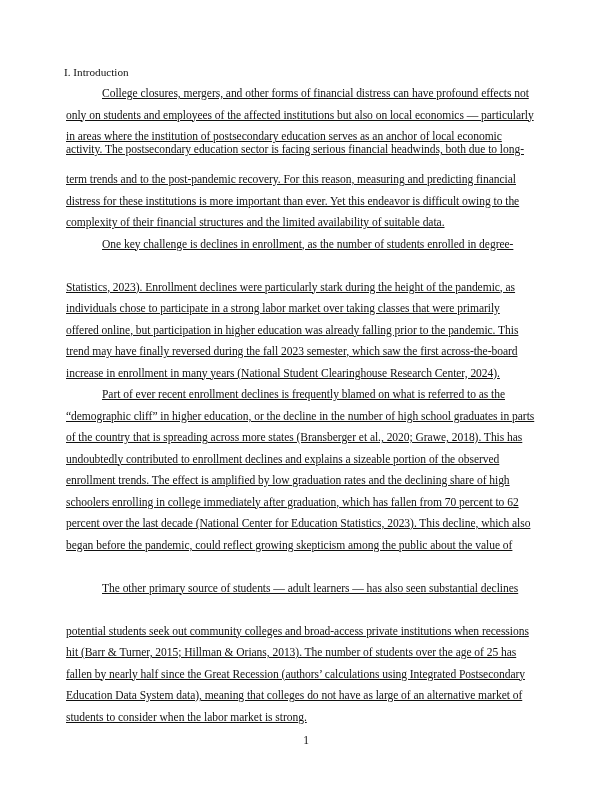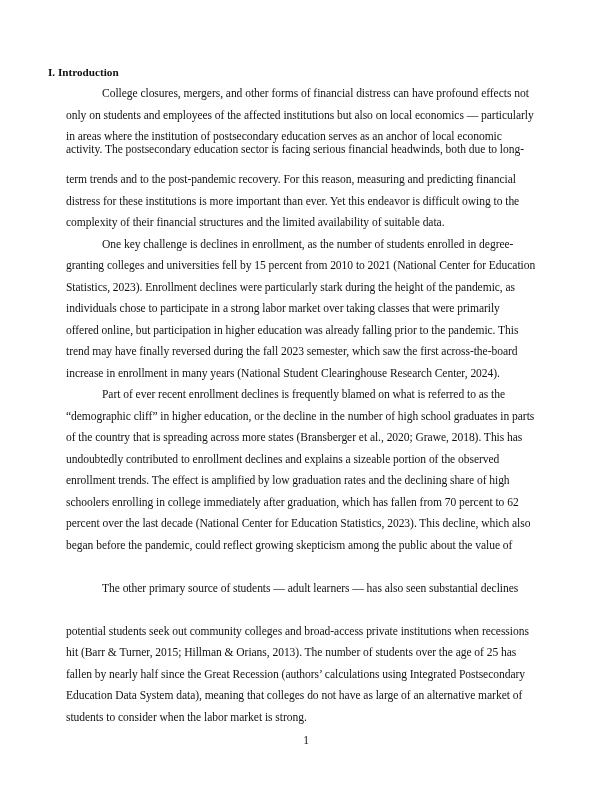--- a/index.html
+++ b/index.html
@@ -2,26 +2,26 @@
 <html><head>
 <meta charset="utf-8">
 <style>
   html, body { margin: 0; padding: 0; background: #ffffff; }
   body { width: 612px; height: 792px; position: relative; overflow: hidden; }
   .page {
     position: absolute; left: 0; top: 0; width: 612px; height: 792px; background: #ffffff;
     font-family: "Liberation Serif", "DejaVu Serif", serif; color: #111111;
   }
   .heading {
-    position: absolute; left: 48px; top: 65px;
-    font-size: 11.2px; font-weight: bold; line-height: 14px; white-space: nowrap;
+    position: absolute; left: 64px; top: 65px;
+    font-size: 11.2px; font-weight: normal; line-height: 14px; white-space: nowrap;
   }
   .line {
     position: absolute; left: 66px; font-size: 11.55px; line-height: 14px;
-    white-space: nowrap; letter-spacing: -0.05px;
+    white-space: nowrap; letter-spacing: -0.05px; text-decoration: underline;
   }
   .line.indent { left: 102px; }
   .pagenum {
     position: absolute; left: 0; width: 612px; top: 733px; text-align: center;
     font-size: 11.5px; line-height: 14px;
   }
 </style>
 </head>
 <body>
 
@@ -30,21 +30,20 @@
 
   <div class="line indent" style="top:86px">College closures, mergers, and other forms of financial distress can have profound effects not</div>
   <div class="line" style="top:129px">in areas where the institution of postsecondary education serves as an anchor of local economic</div>
   <div class="line" style="top:107.5px">only on students and employees of the affected institutions but also on local economics — particularly</div>
   <div class="line" style="top:142px">activity. The postsecondary education sector is facing serious financial headwinds, both due to long-</div>
   <div class="line" style="top:172px">term trends and to the post-pandemic recovery. For this reason, measuring and predicting financial</div>
   <div class="line" style="top:193.5px">distress for these institutions is more important than ever. Yet this endeavor is difficult owing to the</div>
   <div class="line" style="top:215px">complexity of their financial structures and the limited availability of suitable data.</div>
 
   <div class="line indent" style="top:236.5px">One key challenge is declines in enrollment, as the number of students enrolled in degree-</div>
-  <div class="line" style="top:258px">granting colleges and universities fell by 15 percent from 2010 to 2021 (National Center for Education</div>
   <div class="line" style="top:279.5px">Statistics, 2023). Enrollment declines were particularly stark during the height of the pandemic, as</div>
   <div class="line" style="top:301px">individuals chose to participate in a strong labor market over taking classes that were primarily</div>
   <div class="line" style="top:322.5px">offered online, but participation in higher education was already falling prior to the pandemic. This</div>
   <div class="line" style="top:344px">trend may have finally reversed during the fall 2023 semester, which saw the first across-the-board</div>
   <div class="line" style="top:365.5px">increase in enrollment in many years (National Student Clearinghouse Research Center, 2024).</div>
 
   <div class="line indent" style="top:387px">Part of ever recent enrollment declines is frequently blamed on what is referred to as the</div>
   <div class="line" style="top:408.5px">“demographic cliff” in higher education, or the decline in the number of high school graduates in parts</div>
   <div class="line" style="top:430px">of the country that is spreading across more states (Bransberger et al., 2020; Grawe, 2018). This has</div>
   <div class="line" style="top:451.5px">undoubtedly contributed to enrollment declines and explains a sizeable portion of the observed</div>

